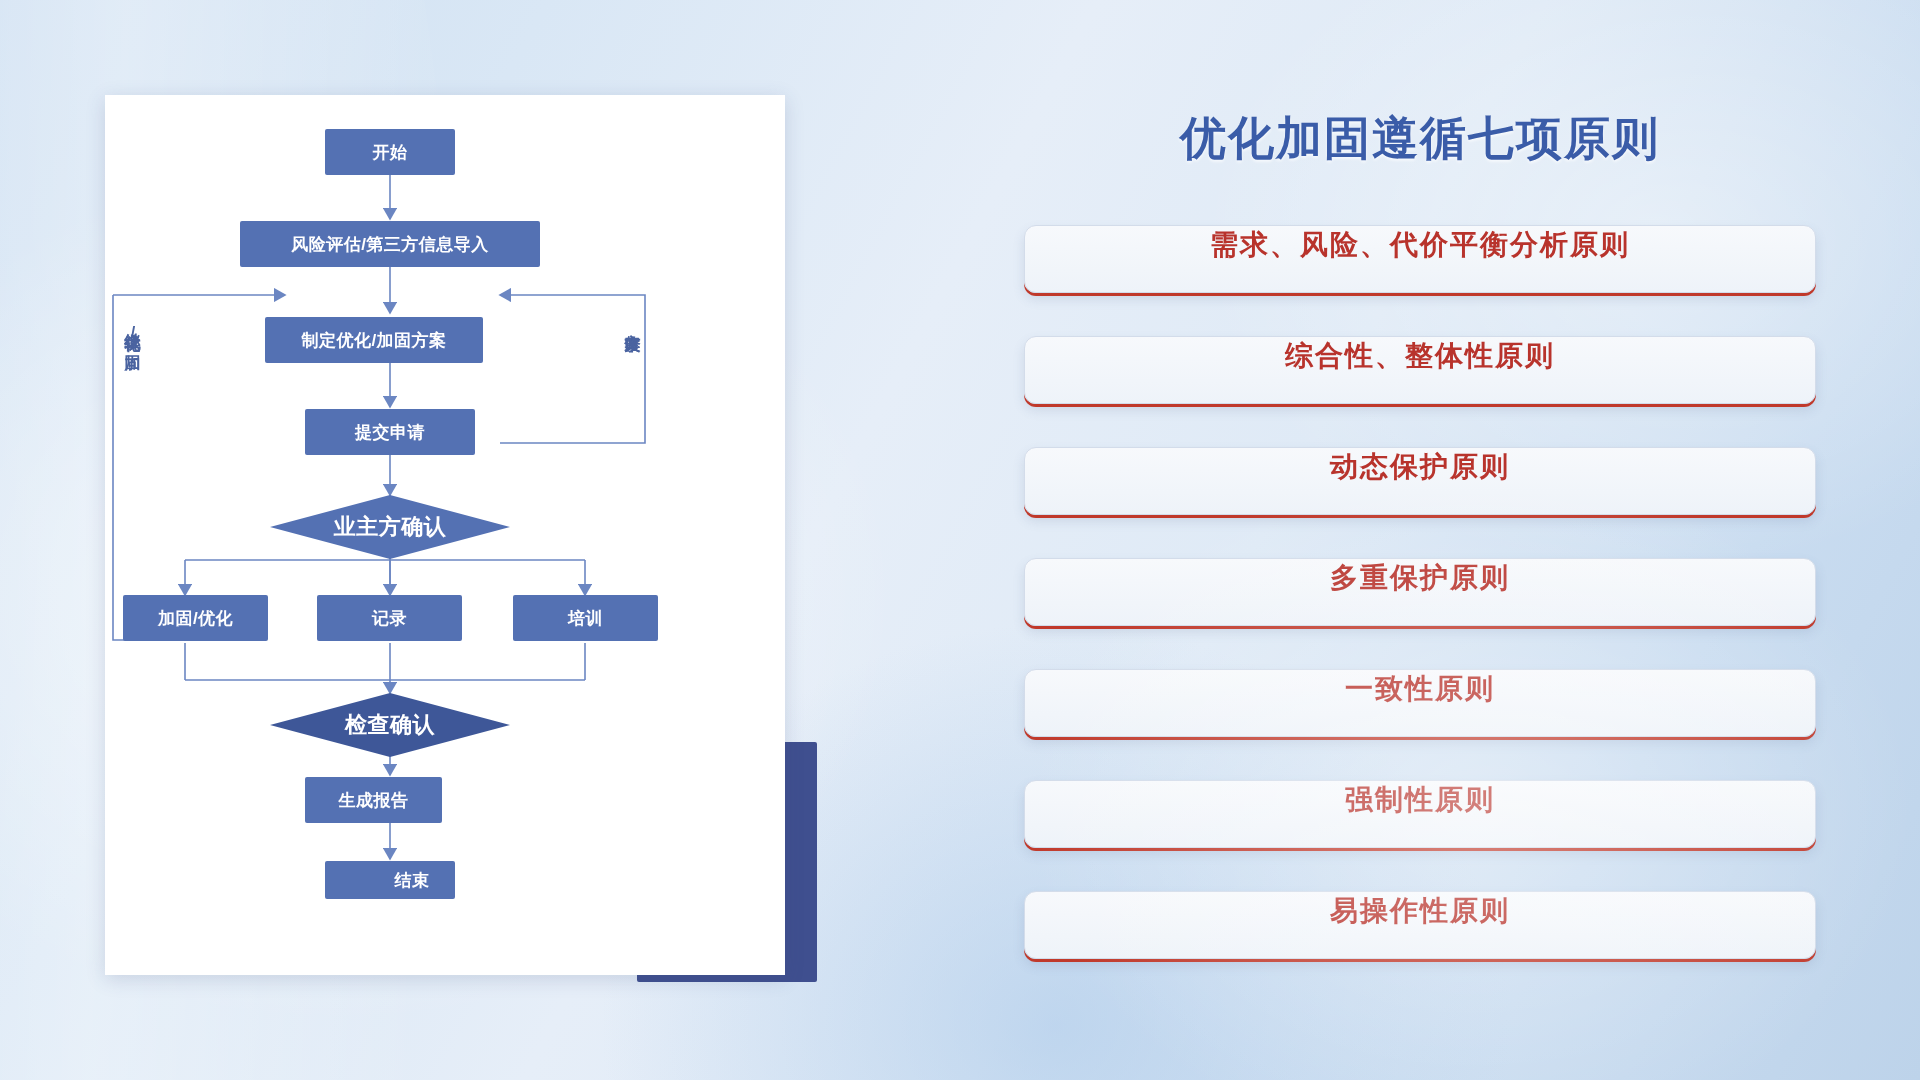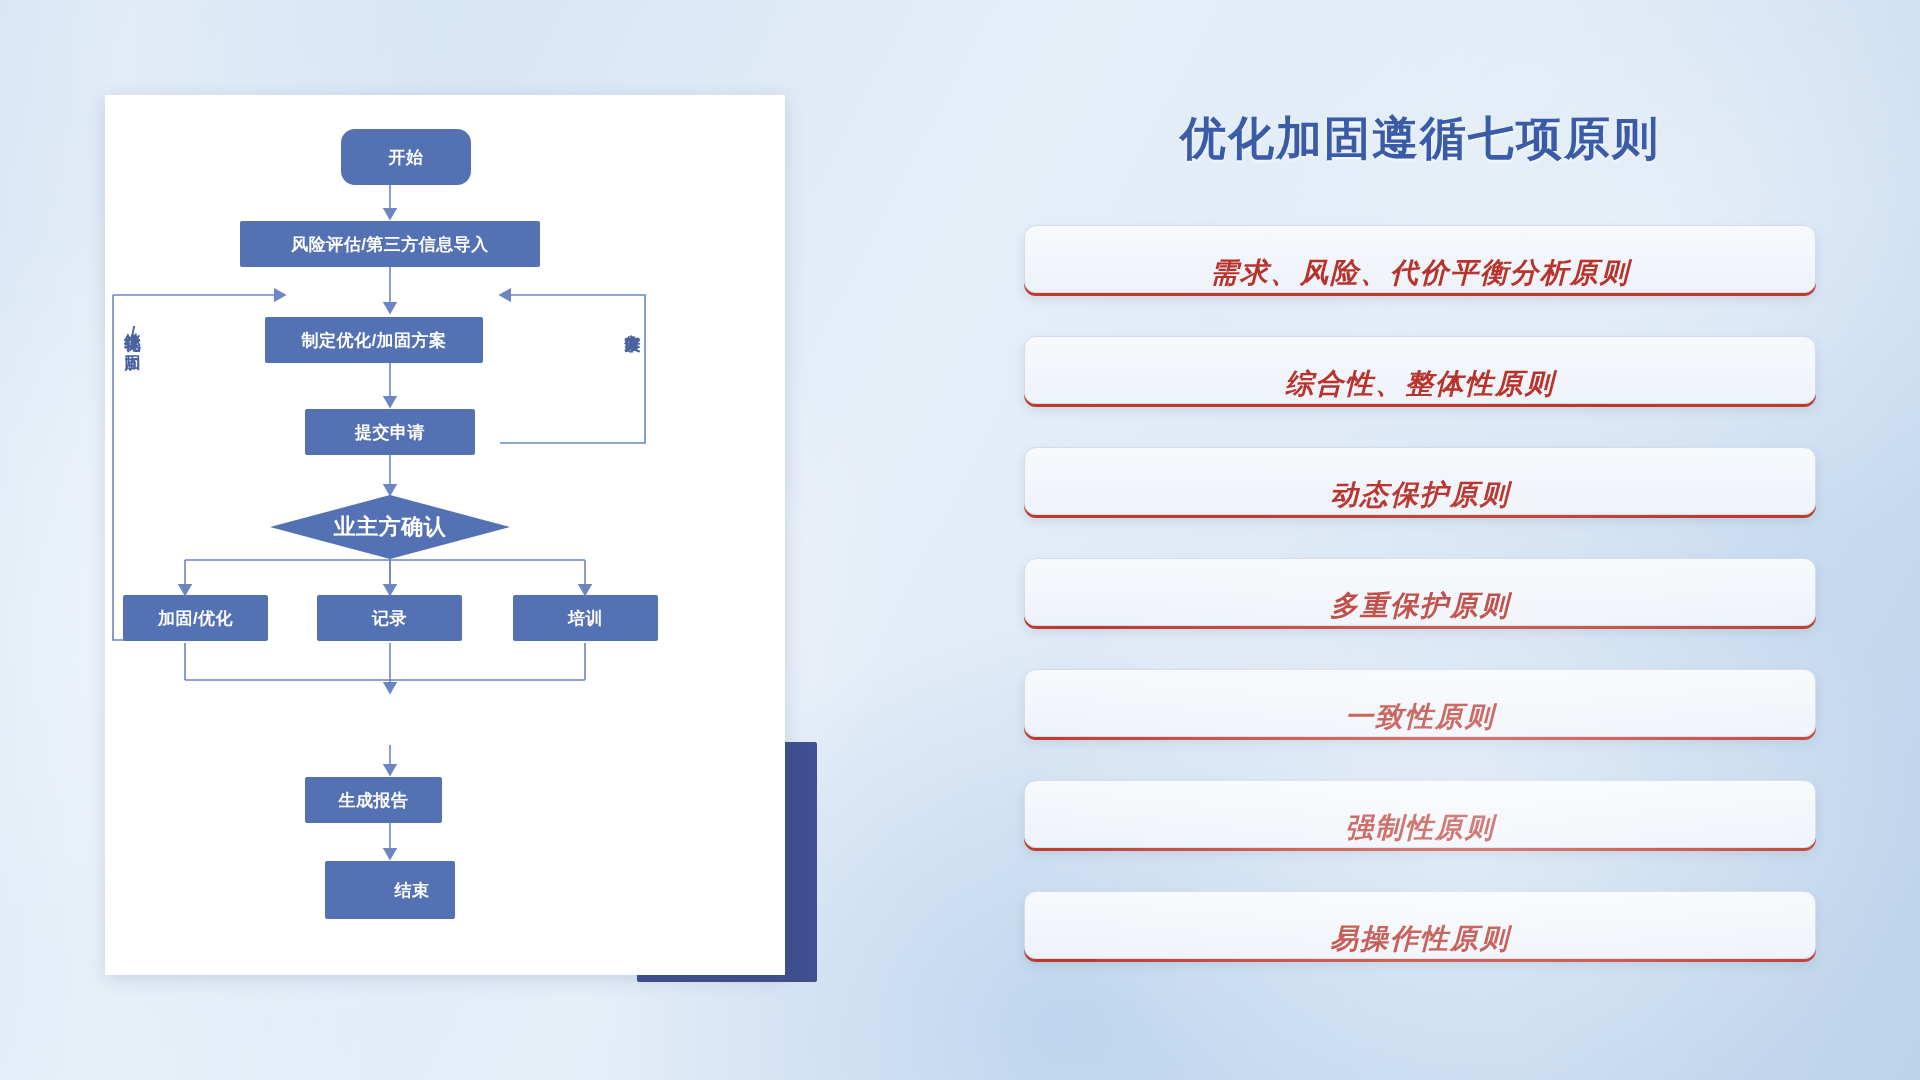--- a/index.html
+++ b/index.html
@@ -119,29 +119,28 @@
   }
   .pill {
     position: absolute;
     left: 1024px;
     width: 792px;
     height: 68px;
     background: linear-gradient(180deg, #f7f9fc 0%, #eef3f9 100%);
     border: 1px solid #d3dcea;
     border-radius: 12px;
     display: flex;
-    align-items: flex-end;
+    align-items: flex-start;
     justify-content: center;
     color: #b8332c;
     font-size: 28px;
     font-weight: bold;
     letter-spacing: 2px;
     box-shadow: 0 3px 0 0 #c0392b, 0 6px 12px rgba(80,100,140,0.16);
     box-sizing: border-box;
-    font-style: italic;
   }
 </style>
 </head>
 <body>
 
 <div id="slide">
 
   <div class="shadow-block"></div>
 
   <div class="card">
@@ -190,21 +189,21 @@
           <line x1="480" y1="548" x2="480" y2="585"></line>
           <line x1="80" y1="585" x2="480" y2="585"></line>
           <line x1="285" y1="585" x2="285" y2="598" marker-end="url(#ah)"></line>
 
           <line x1="285" y1="650" x2="285" y2="680" marker-end="url(#ah)"></line>
 
           <line x1="285" y1="728" x2="285" y2="764" marker-end="url(#ah)"></line>
         </g>
       </svg>
 
-      <div class="node" style="left:236px; top:34px; width:130px; height:56px;border-radius:14px;">
+      <div class="node" style="left:220px; top:34px; width:130px; height:46px;">
         <span>开始</span>
       </div>
 
       <div class="node" style="left:135px; top:126px; width:300px; height:46px;">
         <span>风险评估/第三方信息导入</span>
       </div>
 
       <div class="node" style="left:160px; top:222px; width:218px; height:46px;">
         <span>制定优化/加固方案</span>
       </div>
@@ -225,26 +224,32 @@
       </div>
 
       <div class="node" style="left:212px; top:500px; width:145px; height:46px;">
         <span>记录</span>
       </div>
 
       <div class="node" style="left:408px; top:500px; width:145px; height:46px;">
         <span>培训</span>
       </div>
 
+      <div class="diamond-wrap" style="left:165px; top:598px; width:240px; height:64px;">
+        <svg width="240" height="64" viewBox="0 0 240 64" xmlns="http://www.w3.org/2000/svg">
+          <polygon points="120,0 240,32 120,64 0,32" fill="#3e5798"></polygon>
+        </svg>
+        <div class="diamond-label">检查确认</div>
+      </div>
 
       <div class="node" style="left:200px; top:682px; width:137px; height:46px;">
         <span>生成报告</span>
       </div>
 
-      <div class="node" style="left:220px; top:766px; width:130px; height:58px;padding-left:44px;">
+      <div class="node" style="left:220px; top:766px; width:130px; height:38px;padding-left:44px;">
         <span>结束</span>
       </div>
 
       <div class="vlabel" style="left:18px; top:225px; height:160px;">继续优化/加固</div>
 
       <div class="vlabel" style="left:518px; top:225px; height:110px;">方案修改</div>
 
     </div>
   </div>
 

